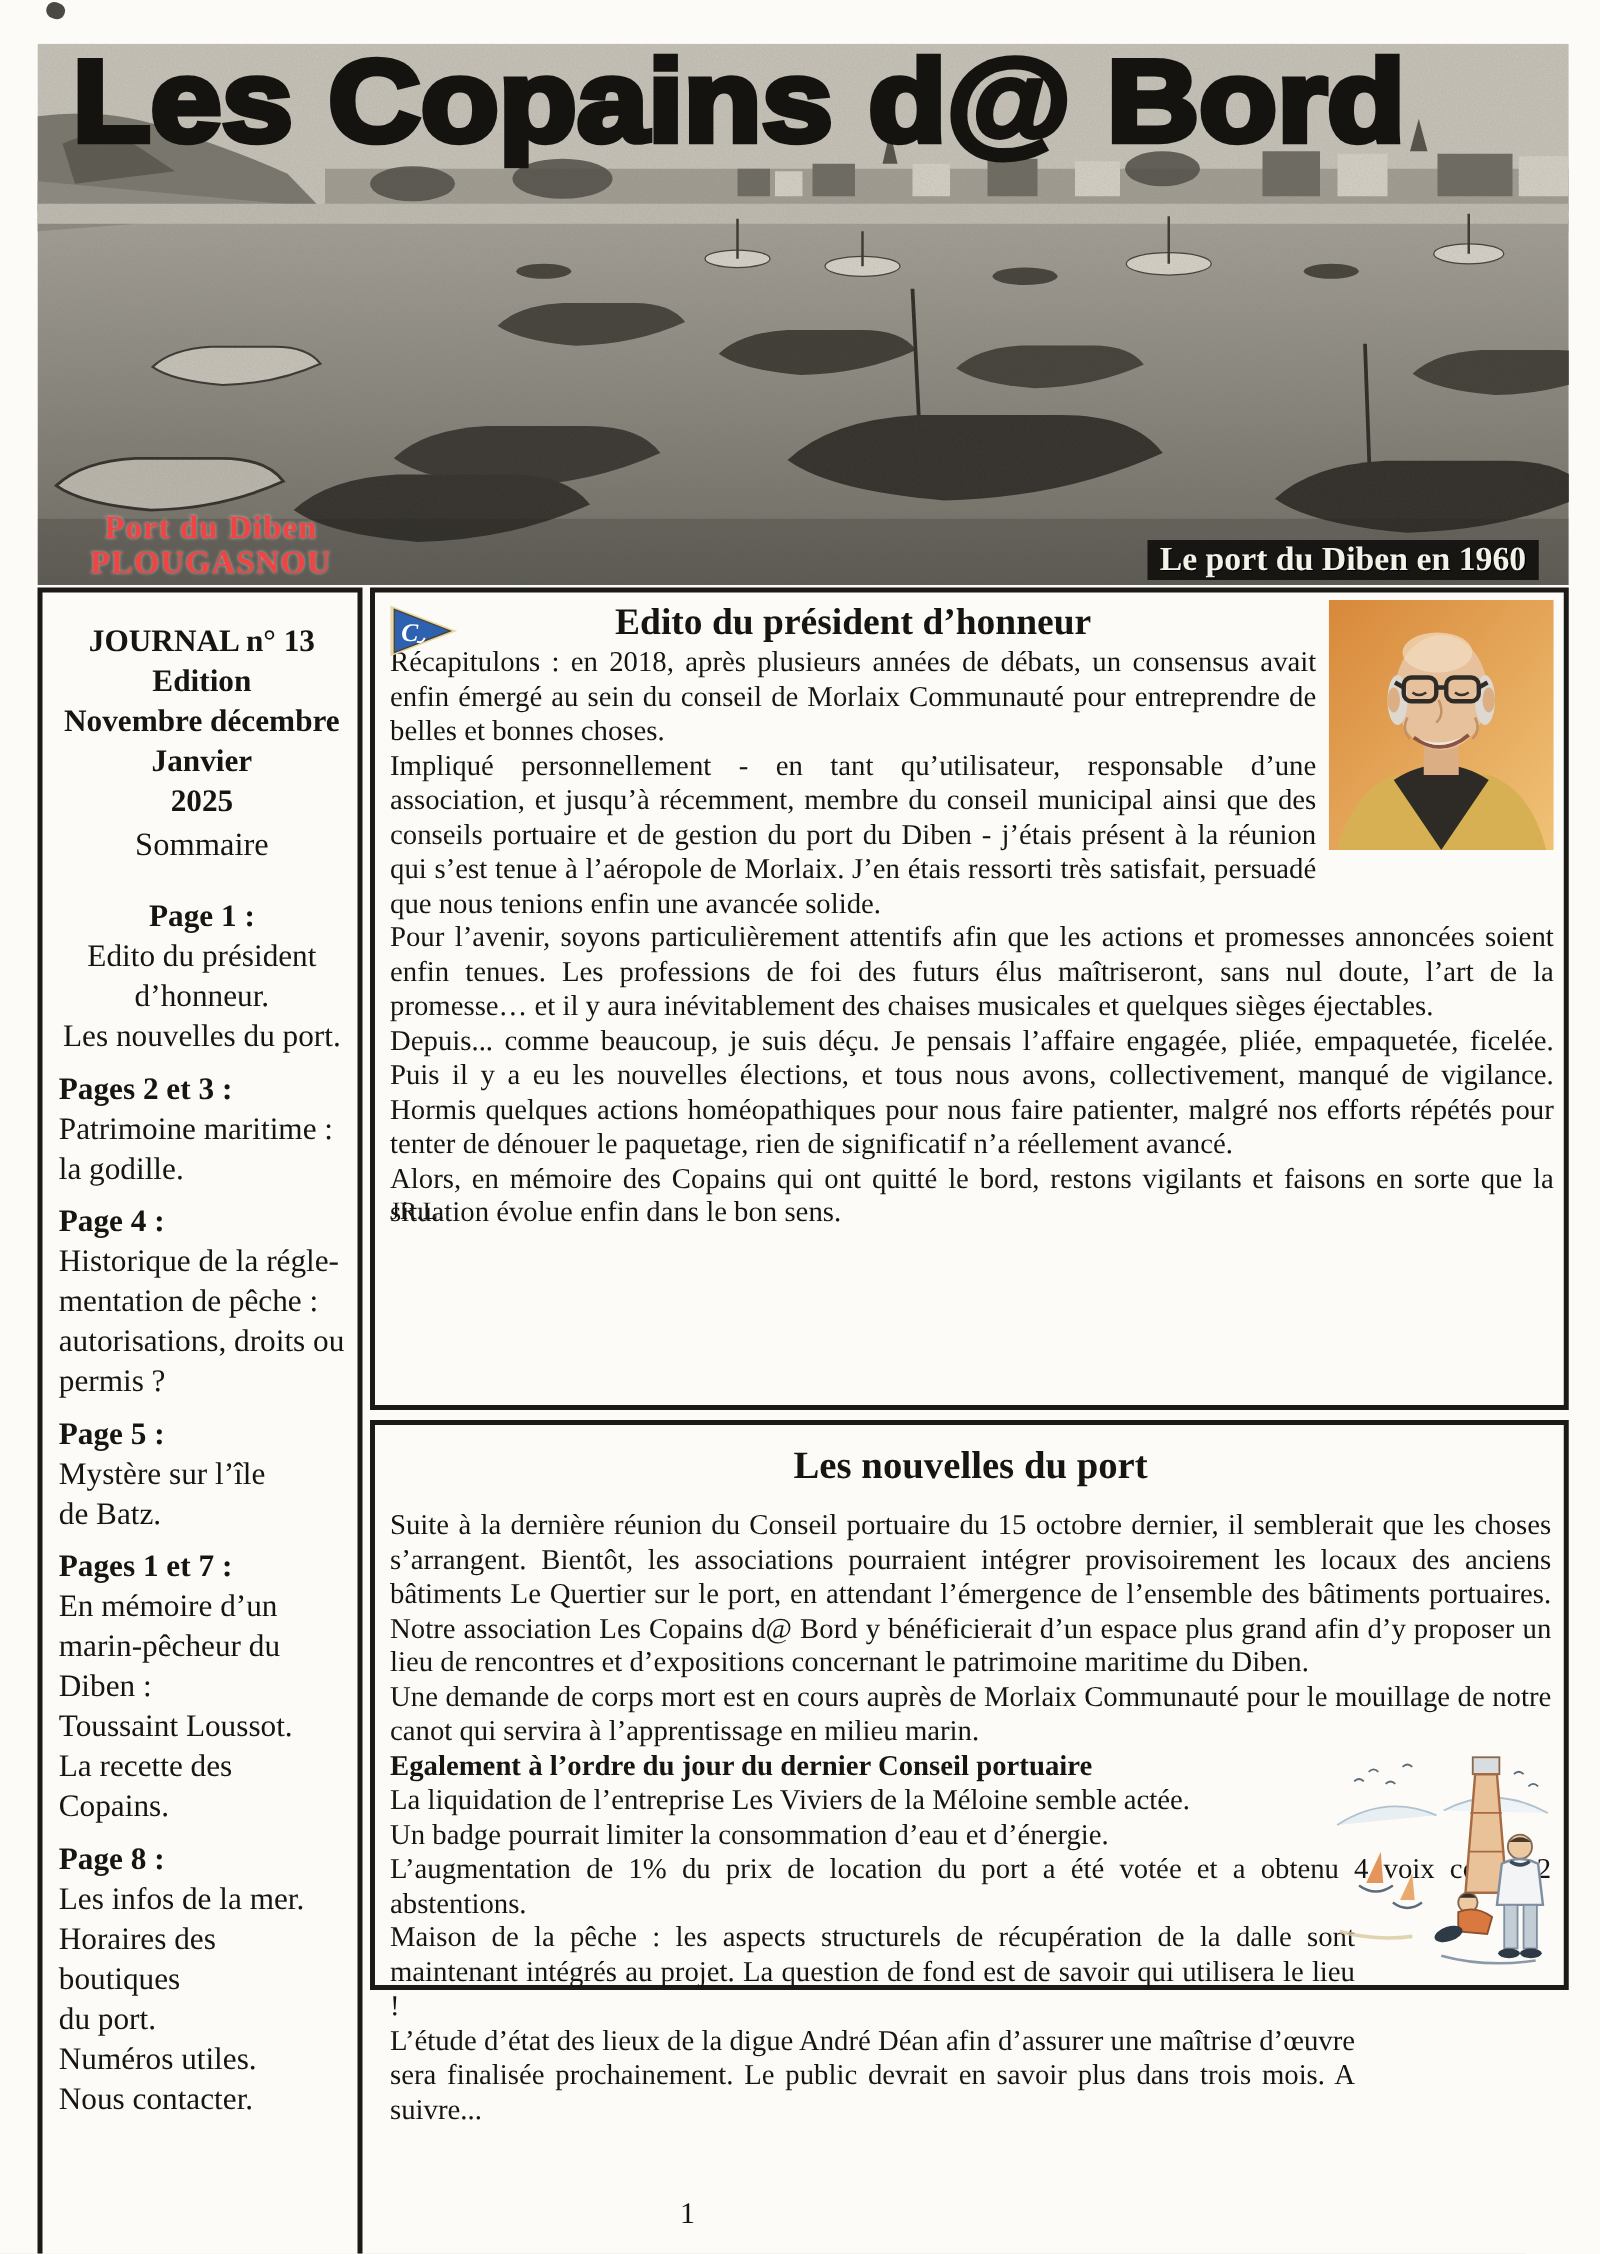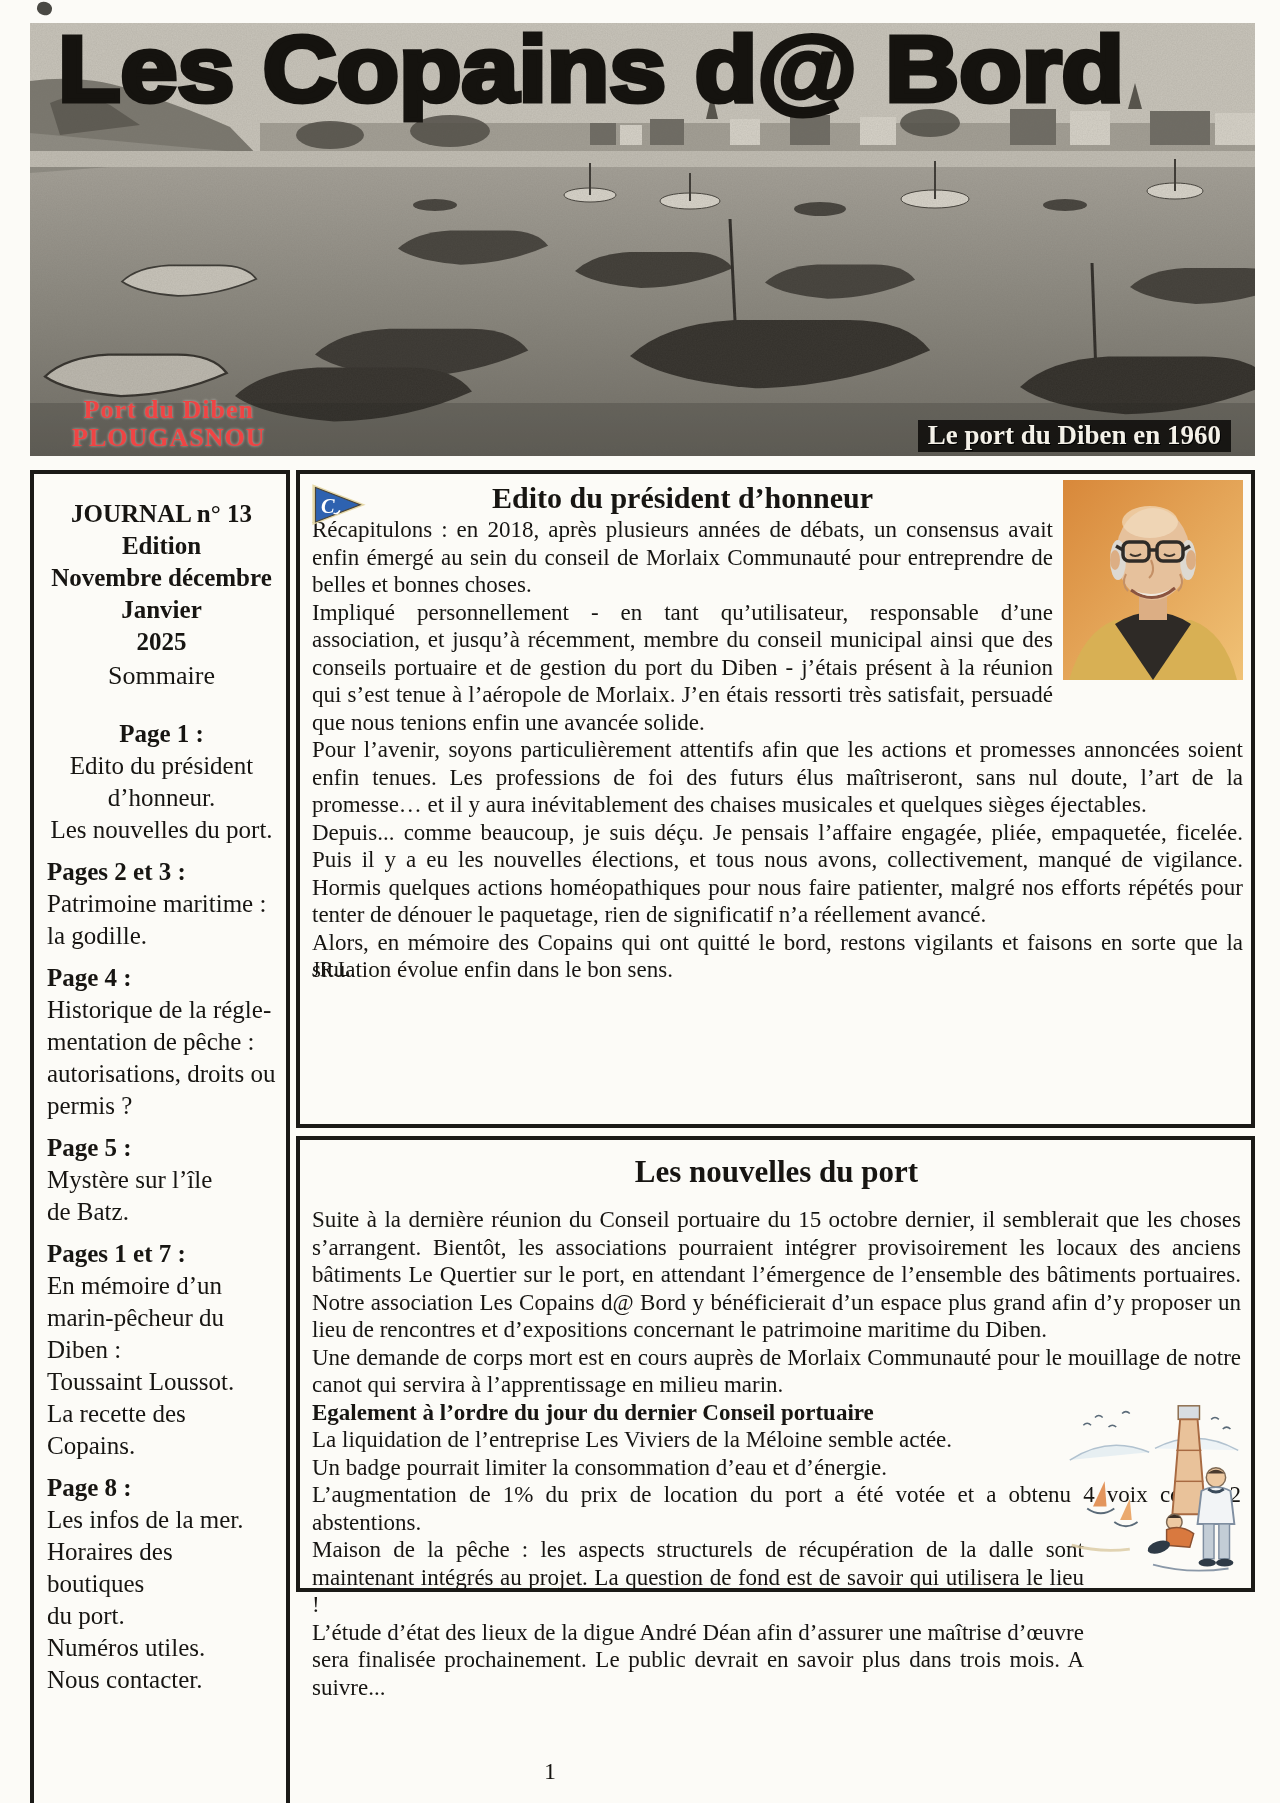--- a/index.html
+++ b/index.html
@@ -5,21 +5,21 @@
   html,body { margin:0; padding:0; background:#e9e7e2; }
   .page {
     position:relative; width:1280px; height:1803px; margin:0 auto;
     background:#fcfbf7; color:#171512; overflow:hidden;
     font-family:"Liberation Serif", serif;
   }
   .speck { position:absolute; left:37px; top:2px; width:15px; height:13px;
     background:#2a2925; border-radius:45%; transform:rotate(18deg); opacity:.85; }
 
   
-  .banner { position:absolute; left:30px; top:23px; width:1225px; height:433px; }
+  .banner { position:absolute; left:30px; top:35px; width:1225px; height:433px; }
   .banner svg { display:block; width:100%; height:100%; }
   .banner-title {
     position:absolute; top:0px; left:28px; white-space:nowrap;
     font-family:"Liberation Sans", sans-serif; font-weight:bold;
     font-size:93px; line-height:1; color:#15130f;
     -webkit-text-stroke:5px #15130f;
     transform:scaleX(1.10); transform-origin:left top;
   }
   .caption-left {
     position:absolute; left:42px; bottom:4px; font-weight:bold;

